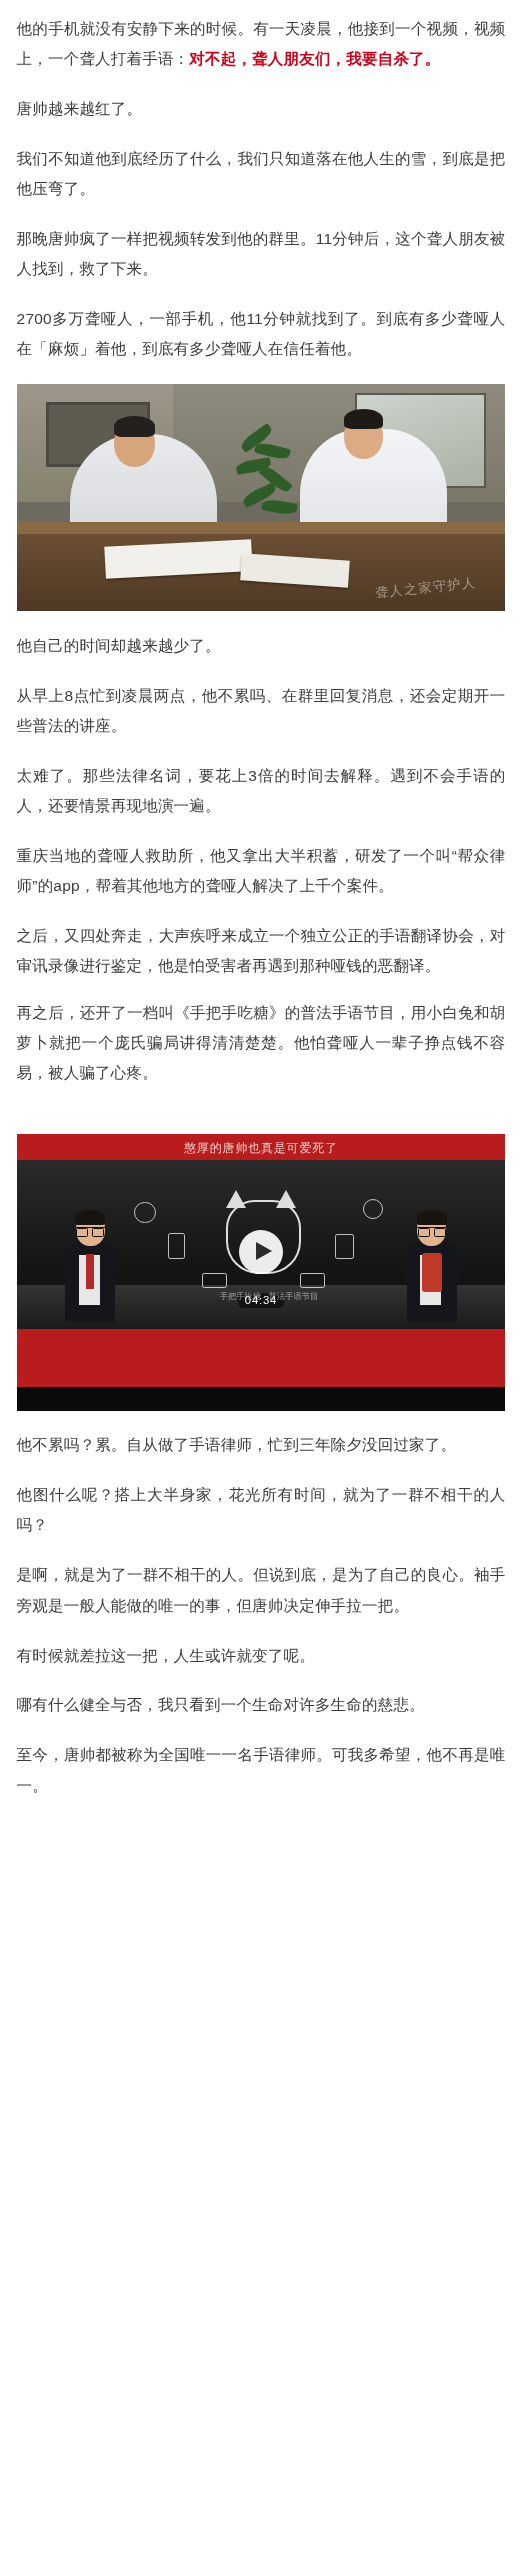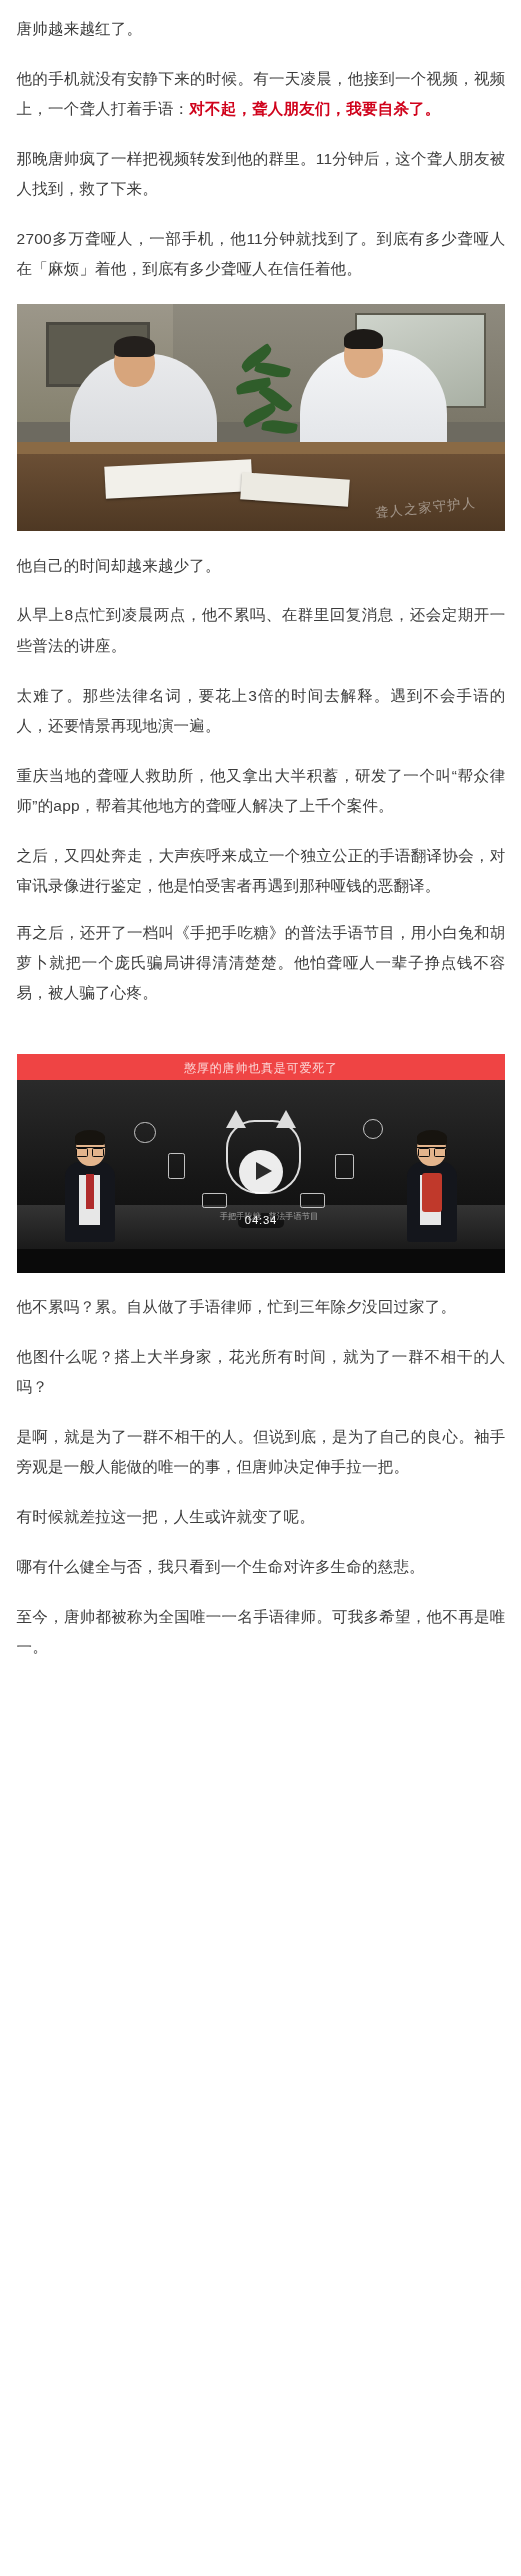--- a/index.html
+++ b/index.html
@@ -119,22 +119,22 @@
   .p1-watermark {
     position: absolute; right: 6%; bottom: 6%;
     color: rgba(255,255,255,0.45);
     font-size: 13px; letter-spacing: 1.5px;
     transform: rotate(-6deg);
   }
   
   .video {
     position: relative;
     width: 100%;
-    height: 219px;
-    background: #ef4444;
+    height: 277px;
+    background: #b91c1c;
     overflow: hidden;
     margin-top: 45px;
   }
   .v-caption {
     position: absolute; top: 6px; left: 0; width: 100%;
     text-align: center; color: rgba(255,255,255,0.78);
     font-size: 12px; letter-spacing: 0.8px;
   }
   .v-stage {
     position: absolute; left: 0; top: 26px; width: 100%; height: 169px;
@@ -229,24 +229,25 @@
   .v-bottombar {
     position: absolute; left: 0; bottom: 0; width: 100%; height: 24px;
     background: #0a0a0a;
   }
 </style>
 </head>
 <body>
 
 <div class="page">
 
+  <p class="para"><span>他的手机就没有安静下来的时候。有一天凌晨，他接到一个视频，视频上，一个聋人打着手语：</span><span class="red">对不起，聋人朋友们，我要自杀了。</span></p>
+
   <p class="para"><span>唐帅越来越红了。</span></p>
 
-  <p class="para"><span>他的手机就没有安静下来的时候。有一天凌晨，他接到一个视频，视频上，一个聋人打着手语：</span><span class="red">对不起，聋人朋友们，我要自杀了。</span></p>
-
+  <p class="para"><span>我们不知道他到底经历了什么，我们只知道落在他人生的雪，到底是把他压弯了。</span></p>
 
   <p class="para"><span>那晚唐帅疯了一样把视频转发到他的群里。11分钟后，这个聋人朋友被人找到，救了下来。</span></p>
 
   <p class="para"><span>2700多万聋哑人，一部手机，他11分钟就找到了。到底有多少聋哑人在「麻烦」着他，到底有多少聋哑人在信任着他。</span></p>
 
   <div class="figure">
     <div class="photo1">
       <div class="p1-wall"></div>
       <div class="p1-wall2"></div>
       <div class="p1-frame"></div>

